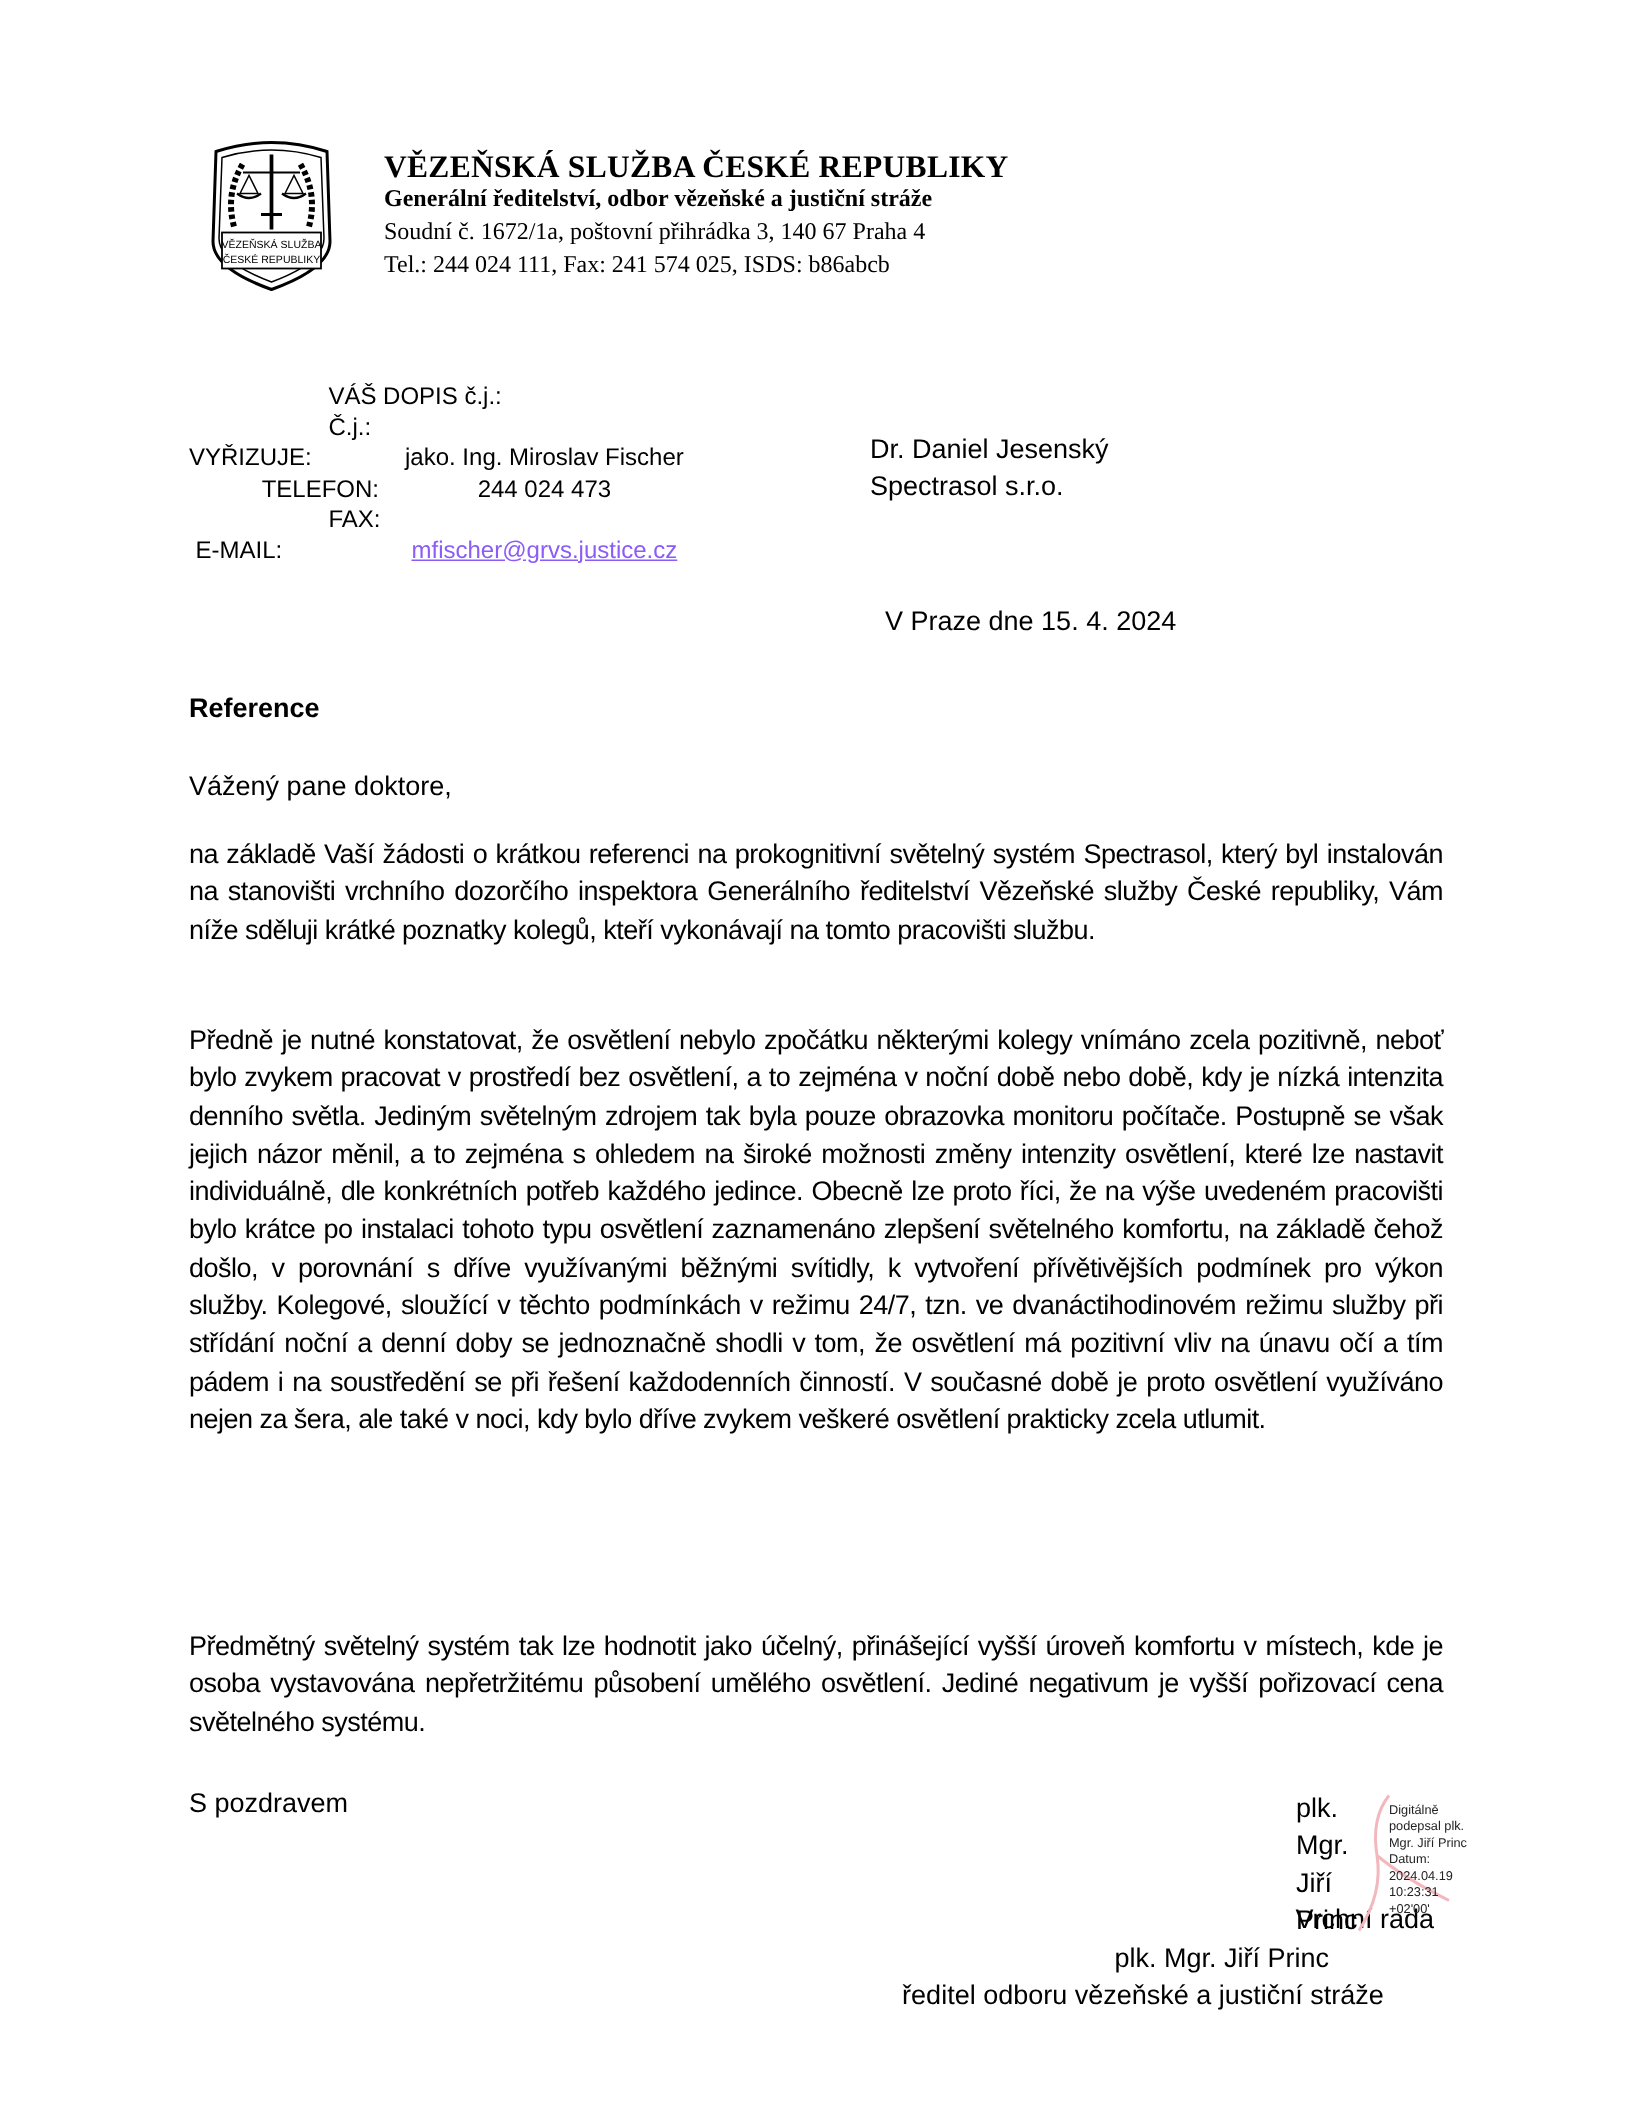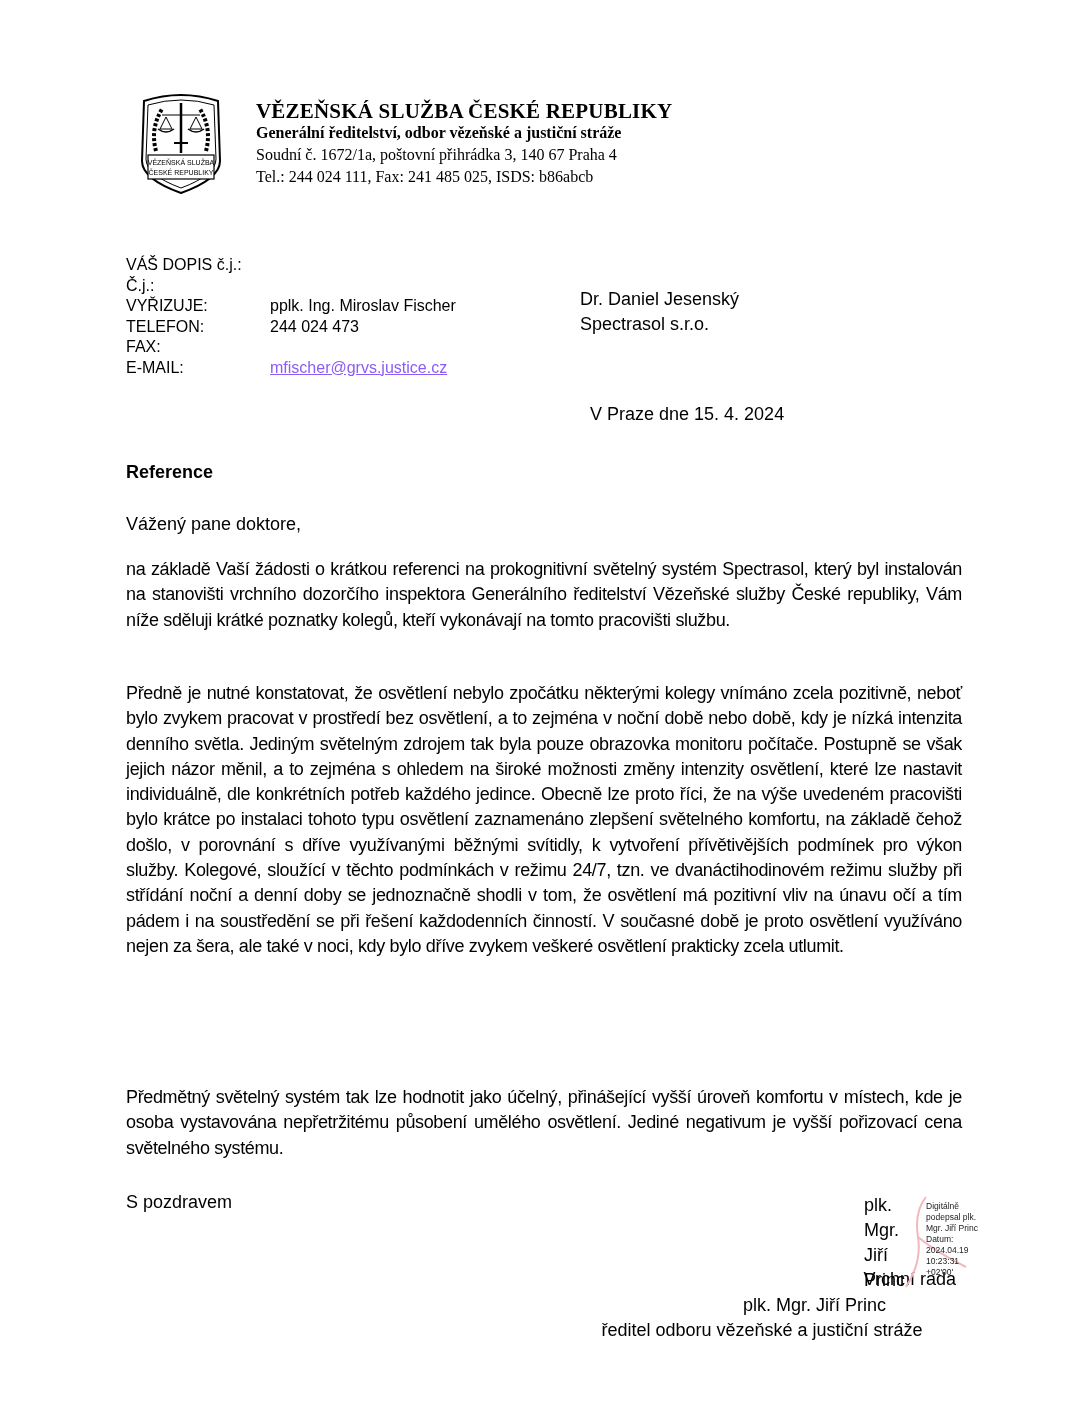--- a/index.html
+++ b/index.html
@@ -5,21 +5,21 @@
     html, body { margin: 0; padding: 0; background: #ffffff; }
     body { width: 1088px; height: 1408px; position: relative; overflow: hidden; color: #000; font-family: "Liberation Sans", sans-serif; }
     .abs { position: absolute; }
     .logo { left: 136px; top: 91px; width: 90px; height: 104px; }
     .hdr { left: 256px; top: 100px; font-family: "Liberation Serif", serif; line-height: 22px; }
     .hdr .t1 { font-size: 21px; font-weight: bold; letter-spacing: 0.2px; }
     .hdr .t2 { font-size: 16px; font-weight: bold; }
     .hdr .t3 { font-size: 16px; }
     .hdr .t4 { font-size: 16px; }
     .meta { left: 126px; top: 255px; font-size: 16px; line-height: 20.5px; }
-    .meta .row { display: flex; }
+    .meta .row { display: flex; justify-content: center; }
     .meta .lbl { width: 144px; }
     .meta a { color: #8b5cf6; text-decoration: underline; }
     .addr { left: 580px; top: 287px; font-size: 18px; line-height: 25px; }
     .date { left: 590px; top: 404px; font-size: 18px; }
     .subject { left: 126px; top: 462px; font-size: 18px; font-weight: bold; }
     .salut { left: 126px; top: 514px; font-size: 18px; }
     .para { left: 126px; width: 836px; font-size: 18px; line-height: 25.3px; text-align: justify; font-family: "Liberation Sans Narrow", "Liberation Sans", sans-serif; letter-spacing: -0.35px; }
     .p1 { top: 557px; }
     .p2 { top: 681px; }
     .p3 { top: 1085px; }
@@ -51,35 +51,35 @@
     <rect x="12" y="64" width="66" height="24" fill="#fff" stroke="#000" stroke-width="1.2"></rect>
     <text x="45" y="74" font-size="7" text-anchor="middle" font-family="Liberation Sans Narrow, Liberation Sans, sans-serif">VĚZEŇSKÁ SLUŽBA</text>
     <text x="45" y="84" font-size="7" text-anchor="middle" font-family="Liberation Sans Narrow, Liberation Sans, sans-serif">ČESKÉ REPUBLIKY</text>
   </svg>
 </div>
 
 <div class="abs hdr">
   <div class="t1">VĚZEŇSKÁ SLUŽBA ČESKÉ REPUBLIKY</div>
   <div class="t2">Generální ředitelství, odbor vězeňské a justiční stráže</div>
   <div class="t3">Soudní č. 1672/1a, poštovní přihrádka 3, 140 67 Praha 4</div>
-  <div class="t4">Tel.: 244 024 111, Fax: 241 485 025, ISDS: b86abcb</div>
+  <div class="t4">Tel.: 244 024 111, Fax: 241 574 025, ISDS: b86abcb</div>
 </div>
 
 <div class="abs meta">
   <div class="row">
     <span class="lbl">VÁŠ DOPIS č.j.:</span>
     <span></span>
   </div>
   <div class="row">
     <span class="lbl">Č.j.:</span>
     <span></span>
   </div>
   <div class="row">
     <span class="lbl">VYŘIZUJE:</span>
-    <span>pplk. Ing. Miroslav Fischer</span>
+    <span>jako. Ing. Miroslav Fischer</span>
   </div>
   <div class="row">
     <span class="lbl">TELEFON:</span>
     <span>244 024 473</span>
   </div>
   <div class="row">
     <span class="lbl">FAX:</span>
     <span></span>
   </div>
   <div class="row">

